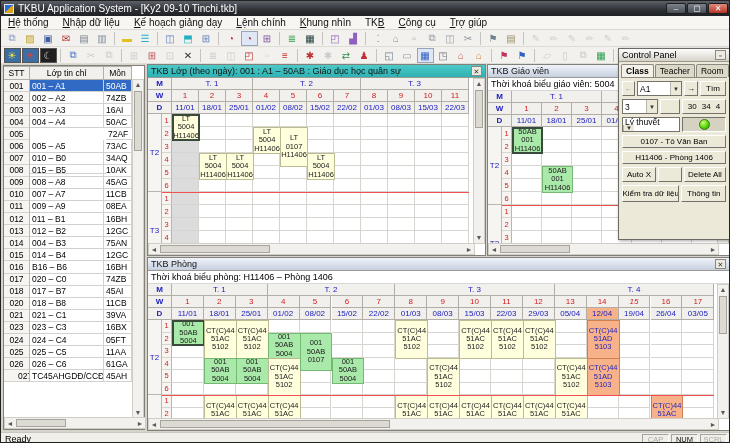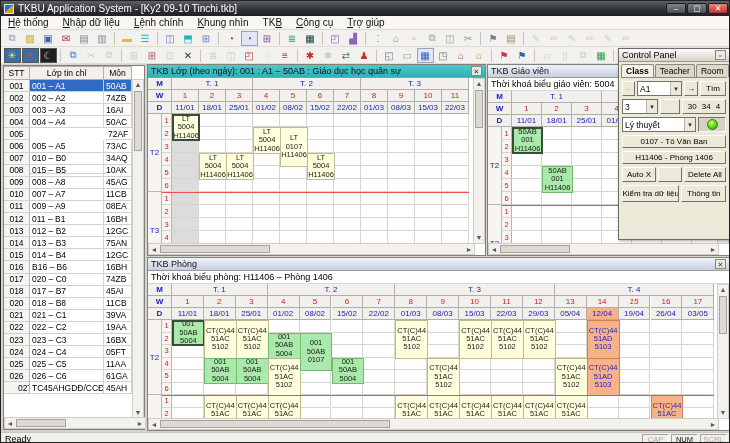--- a/index.html
+++ b/index.html
@@ -120,20 +120,21 @@
     <span class="winbtns">
       <span class="wbtn">–</span>
       <span class="wbtn">▢</span>
       <span class="wbtn close">✕</span>
     </span>
   </div>
 
   <div class="menubar" id="menubar">
       <span class="menuitem"><u>H</u>ệ thống</span>
       <span class="menuitem"><u>N</u>hập dữ liệu</span>
+      <span class="menuitem"><u>K</u>ế hoạch giảng dạy</span>
       <span class="menuitem"><u>L</u>ệnh chính</span>
       <span class="menuitem"><u>K</u>hung nhìn</span>
       <span class="menuitem">TK<u>B</u></span>
       <span class="menuitem"><u>C</u>ông cụ</span>
       <span class="menuitem"><u>T</u>rợ giúp</span>
     </div>
   <div class="toolbar" id="tb1">
       <span class="tbtn" style="color: rgb(138, 156, 200);">⧉</span>
       <span class="tbtn" style="color: rgb(200, 160, 32);">▨</span>
       <span class="tbtn" style="color: rgb(64, 96, 160);">▣</span>
@@ -287,21 +288,21 @@
             <span class="list-cell" style="width: 74px;">011 – B1</span>
             <span class="list-cell" style="width: 28px;">16BH</span>
           </div>
           <div class="list-row">
             <span class="list-cell stt" style="width: 26px;">013</span>
             <span class="list-cell" style="width: 74px;">012 – B2</span>
             <span class="list-cell" style="width: 28px;">12GC</span>
           </div>
           <div class="list-row">
             <span class="list-cell stt" style="width: 26px;">014</span>
-            <span class="list-cell" style="width: 74px;">013 – B3</span>
+            <span class="list-cell" style="width: 74px;">004 – B3</span>
             <span class="list-cell" style="width: 28px;">75AN</span>
           </div>
           <div class="list-row">
             <span class="list-cell stt" style="width: 26px;">015</span>
             <span class="list-cell" style="width: 74px;">014 – B4</span>
             <span class="list-cell" style="width: 28px;">12GC</span>
           </div>
           <div class="list-row">
             <span class="list-cell stt" style="width: 26px;">016</span>
             <span class="list-cell" style="width: 74px;">B16 – B6</span>
@@ -319,25 +320,20 @@
           </div>
           <div class="list-row">
             <span class="list-cell stt" style="width: 26px;">020</span>
             <span class="list-cell" style="width: 74px;">018 – B8</span>
             <span class="list-cell" style="width: 28px;">11CB</span>
           </div>
           <div class="list-row">
             <span class="list-cell stt" style="width: 26px;">021</span>
             <span class="list-cell" style="width: 74px;">021 – C1</span>
             <span class="list-cell" style="width: 28px;">39VA</span>
-          </div>
-          <div class="list-row">
-            <span class="list-cell stt" style="width: 26px;">022</span>
-            <span class="list-cell" style="width: 74px;">022 – C2</span>
-            <span class="list-cell" style="width: 28px;">19AA</span>
           </div>
           <div class="list-row">
             <span class="list-cell stt" style="width: 26px;">023</span>
             <span class="list-cell" style="width: 74px;">023 – C3</span>
             <span class="list-cell" style="width: 28px;">16BX</span>
           </div>
           <div class="list-row">
             <span class="list-cell stt" style="width: 26px;">024</span>
             <span class="list-cell" style="width: 74px;">024 – C4</span>
             <span class="list-cell" style="width: 28px;">05FT</span>
@@ -1070,21 +1066,21 @@
           <span class="drop">▼</span>
         </span>
         <span class="cp-btn" style="flex:1;"></span>
         <span class="cp-btn cp-counts" style="width:44px;">
           <span>30</span>
           <span>34</span>
           <span>4</span>
         </span>
       </div>
       <div class="cp-row">
-        <span class="cp-combo" style="width:74px;">
+        <span class="cp-combo" style="width:58px;flex-direction:column;">
           <span class="val">Lý thuyết</span>
           <span class="drop">▼</span>
         </span>
         <span class="cp-ind" style="flex:1;">
           <span class="cp-dot"></span>
         </span>
       </div>
       <div class="cp-row">
         <span class="cp-label" style="flex:1;">0107 - Tô Văn Ban</span>
       </div>

